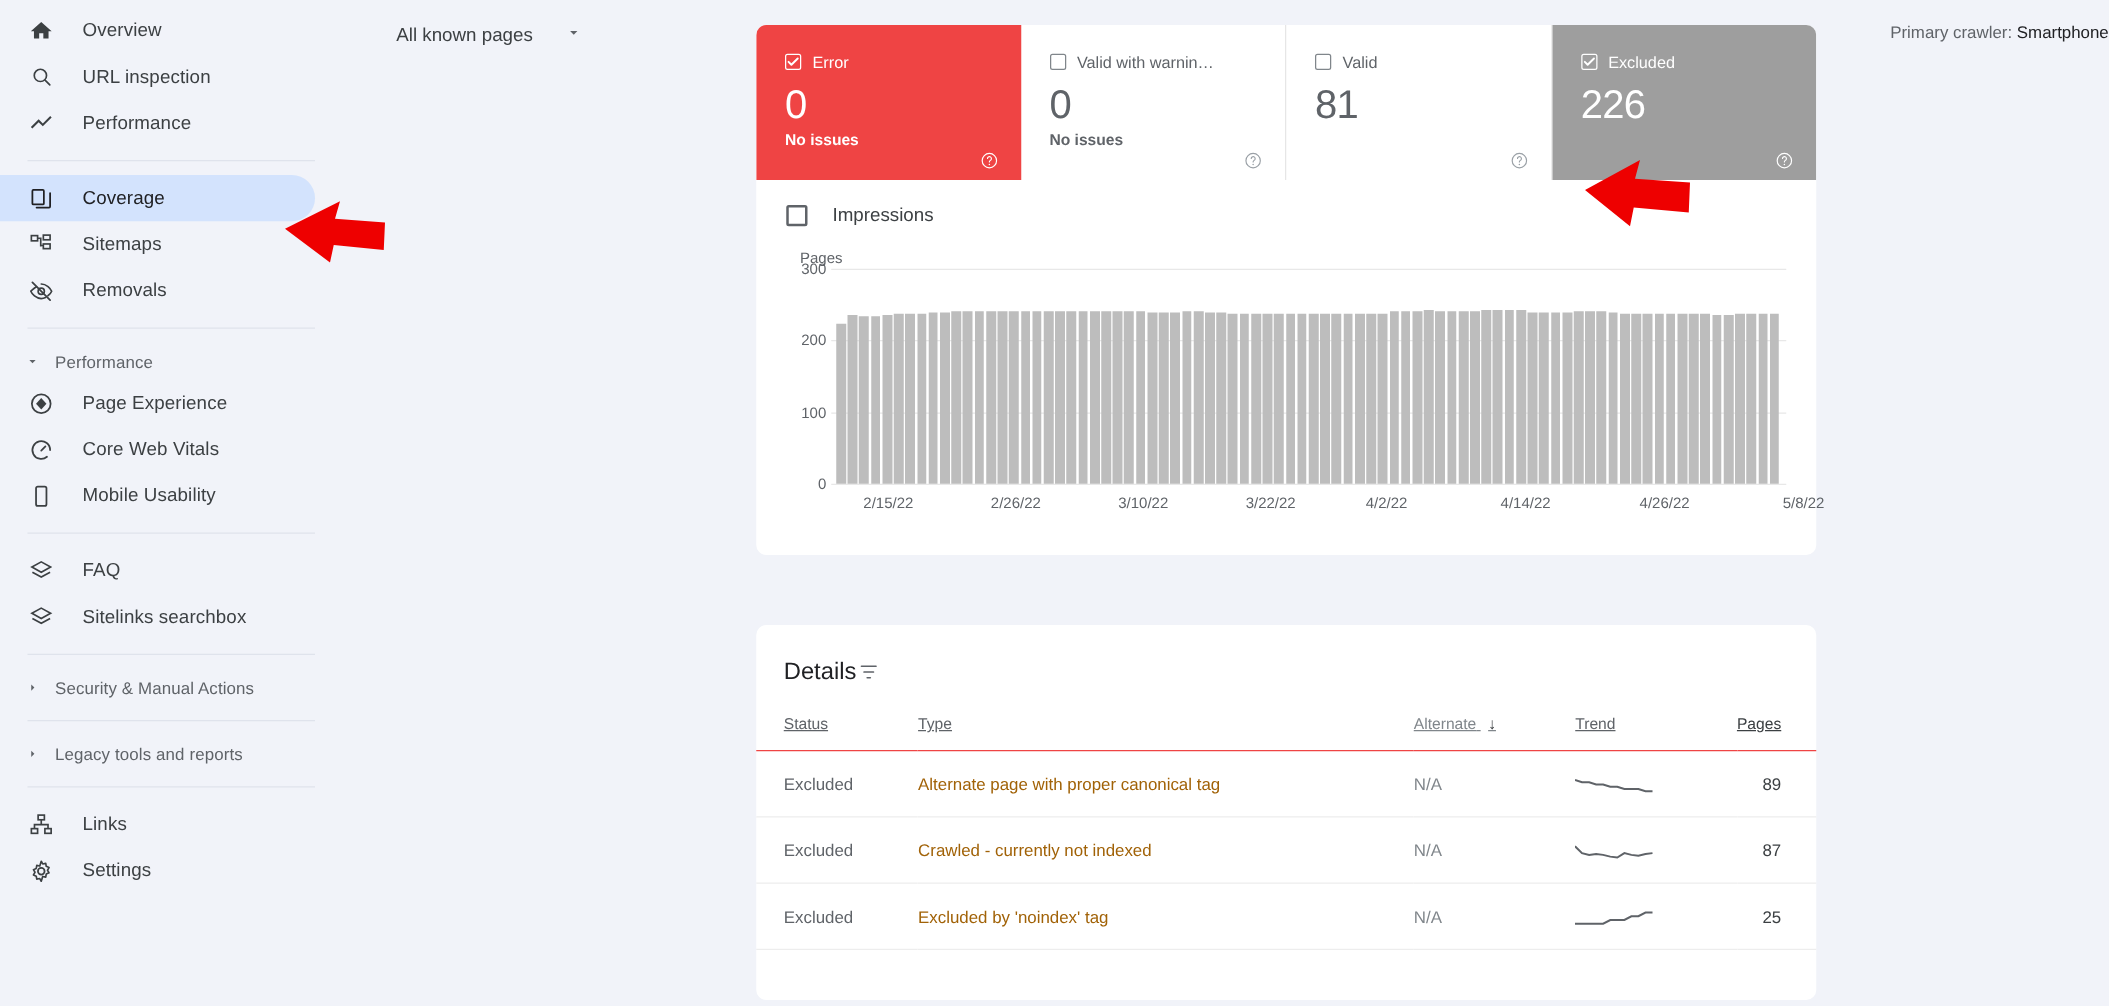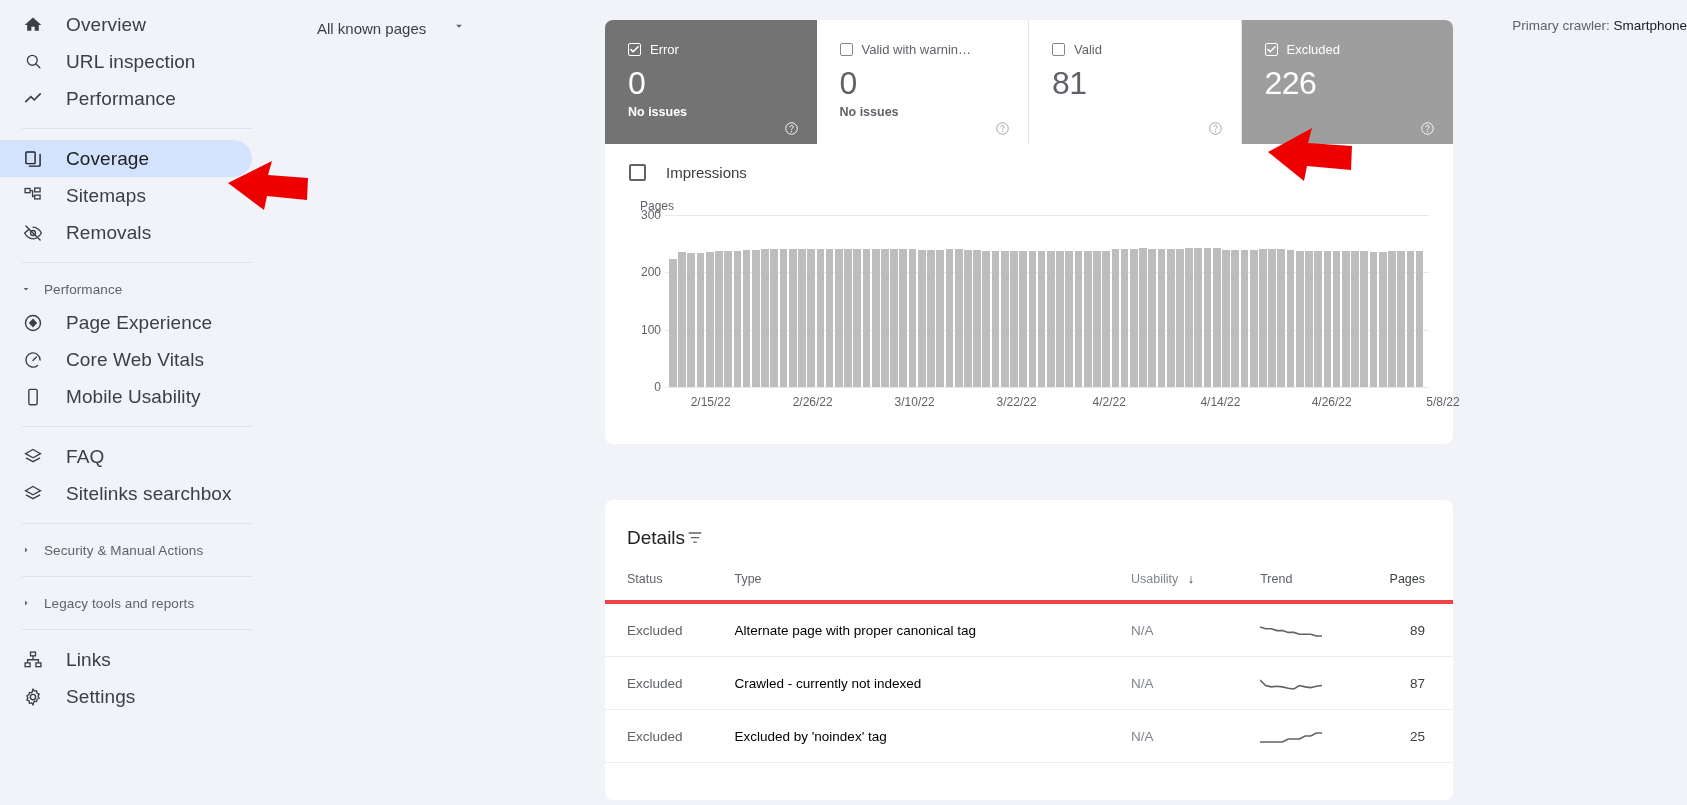--- a/index.html
+++ b/index.html
@@ -29,21 +29,21 @@
   }
   .nav-item.active { background: #d3e3fd; }
   .nav-ico {
     width: 22px; height: 22px; flex: none;
     margin-right: 22px;
     display: flex; align-items: center; justify-content: center;
     color: #3c4043;
   }
   .nav-ico svg { display: block; }
   .nav-label {
-    font-size: 19px; color: #3c4043; letter-spacing: .1px;
+    font-size: 15px; color: #3c4043; letter-spacing: .1px;
     white-space: nowrap;
   }
   .nav-item.active .nav-label { color: #202124; }
 
   .nav-sep {
     height: 1px; background: #dfe3ec;
     margin: 11px 48px 11px 22px;
   }
   .group-head {
     display: flex; align-items: center;
@@ -83,21 +83,21 @@
   .panel-cards { top: 20px; height: 424px; }
 
   .cards { display: flex; height: 124px; border-radius: 8px 8px 0 0; overflow: hidden; }
   .card {
     flex: 1; position: relative;
     padding: 22px 0 0 23px;
     border-right: 1px solid #e6e6e6;
     cursor: pointer;
   }
   .card:last-child { border-right: none; }
-  .card.error { background: #737373; border-right: none; }
+  .card.error { background: #ef4444; border-right: none; }
   .card.excluded { background: #9e9e9e; border-right: none; }
   .card-head { display: flex; align-items: center; gap: 9px; }
   .cbox {
     width: 13px; height: 13px; flex: none;
     border: 1.6px solid #80868b; border-radius: 2px;
     display: flex; align-items: center; justify-content: center;
   }
   .card.error .cbox, .card.excluded .cbox { border-color: #fff; }
   .cbox.checked svg { display: block; }
   .cbox svg { display: none; }
@@ -144,24 +144,24 @@
   .details-head {
     display: flex; align-items: center; justify-content: flex-start;
     padding: 20px 24px 0 22px; height: 56px;
   }
   .details-title { font-size: 19px; color: #202124; }
   .filter-ico { cursor: pointer; width: 20px; height: 20px; }
 
   table { width: 100%; border-collapse: collapse; }
   th {
     font-size: 12.5px; color: #5f6368; font-weight: 400;
-    text-align: left; padding: 16px 0 14px 0; border-bottom: 4px solid #ef4444;
+    text-align: left; padding: 16px 0 14px 0; border-bottom: 1px solid #ef4444; text-decoration: underline;
   }
   td {
-    font-size: 13.5px; color: #000000;
+    font-size: 13.5px; color: #a16207;
     padding: 18px 0; border-bottom: 1px solid #ededed;
   }
   .c-status { width: 130px; padding-left: 22px; color: #5f6368; }
   .c-type   { width: 400px; }
   .c-valid  { width: 130px; color: #80868b; }
   .c-trend  { width: 130px; }
   .c-pages  { text-align: right; padding-right: 28px; color: #3c4043; }
   th.c-pages { text-align: right; }
   .sort-arrow { margin-left: 6px; color: #3c4043; }
   .spark { display: block; }
@@ -526,21 +526,21 @@
             <path d="M5 6h14M7.5 11.5h9M10.5 17h3" stroke="#5f6368" stroke-width="1.6" stroke-linecap="round" fill="none"></path>
           </svg>
         </span>
       </div>
       <table>
         <thead>
           <tr>
             <th class="c-status">Status</th>
             <th class="c-type">Type</th>
             <th class="c-valid">
-              <span>Usability</span>
+              <span>Alternate</span>
               <span class="sort-arrow">↓</span>
             </th>
             <th class="c-trend">Trend</th>
             <th class="c-pages">Pages</th>
           </tr>
         </thead>
         <tbody id="tbody">
             <tr>
               <td class="c-status">Excluded</td>
               <td class="c-type">Alternate page with proper canonical tag</td>

